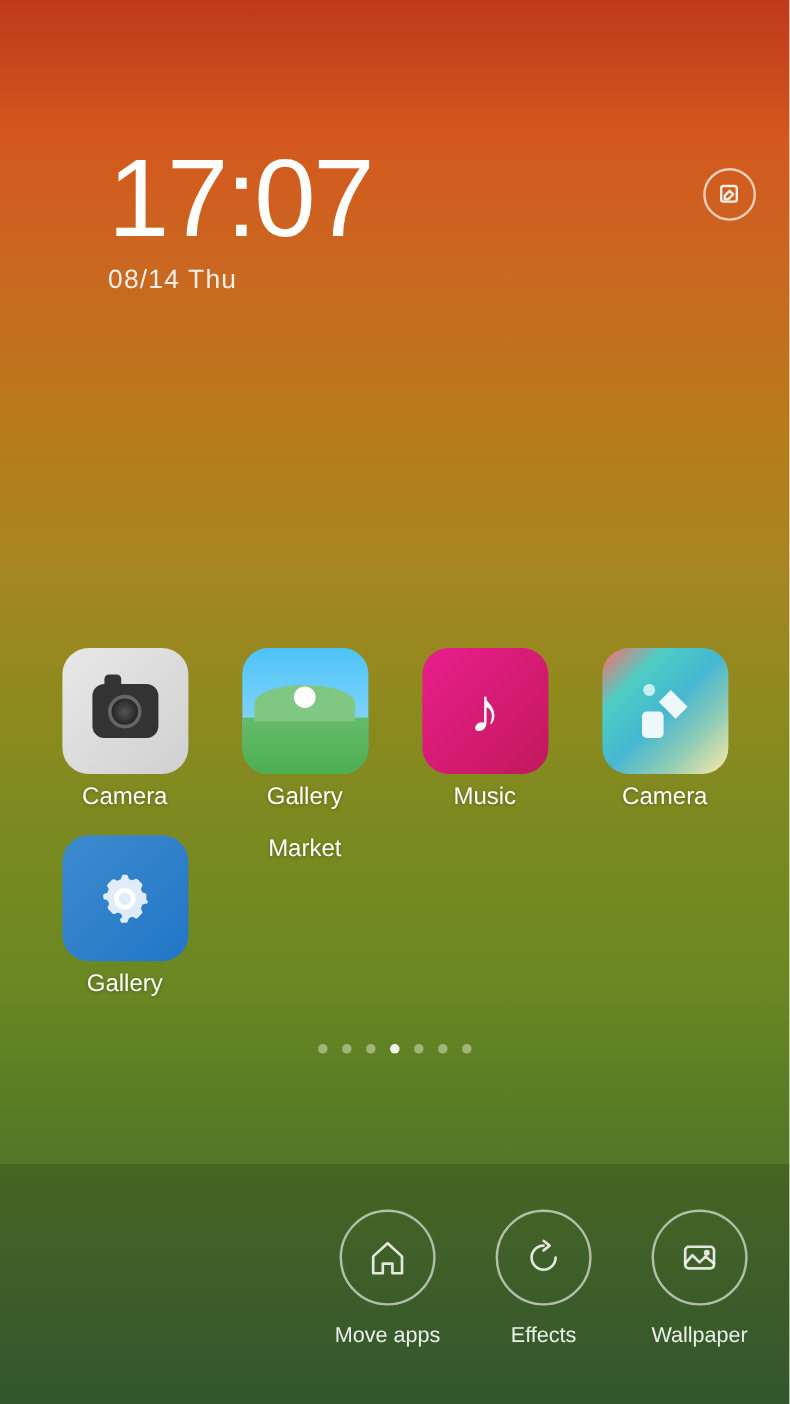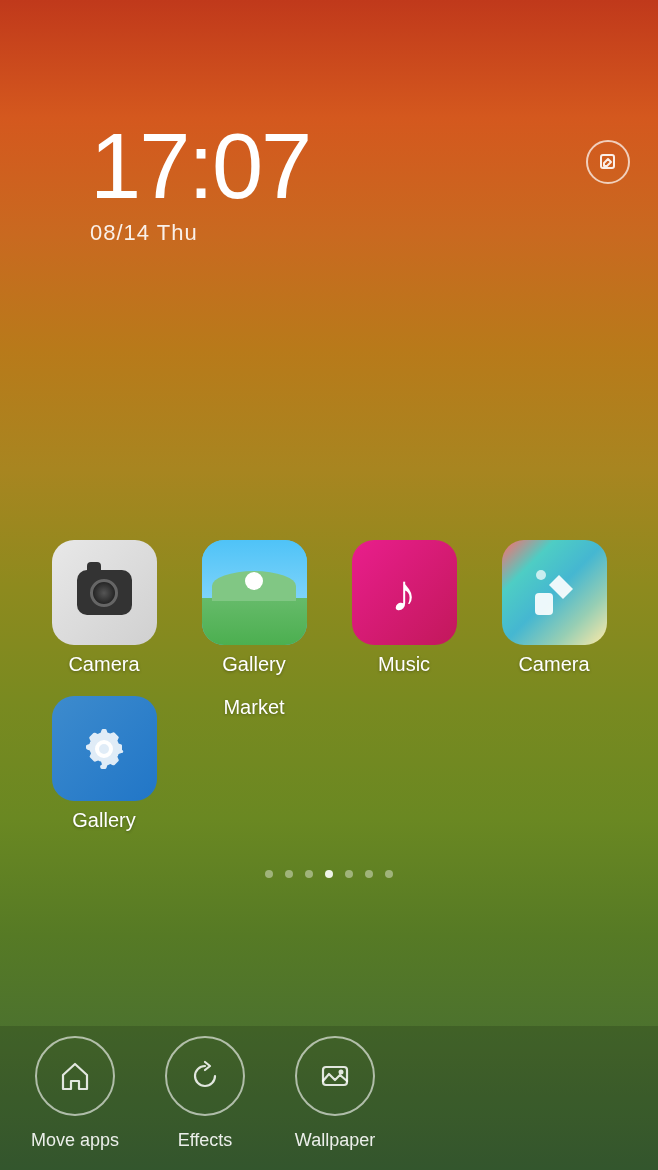--- a/index.html
+++ b/index.html
@@ -236,25 +236,25 @@
     .page-dot.active {
       background: rgba(255,255,255,0.9);
     }
 
     
     #bottom-bar {
       position: absolute;
       bottom: 0;
       left: 0;
       right: 0;
-      height: 144px;
+      height: 200px;
       background: rgba(0,0,0,0.15);
       display: flex;
       align-items: center;
-      justify-content: flex-start;
+      justify-content: flex-end;
       padding: 20px 10px 30px;
     }
 
     .bottom-action {
       display: flex;
       flex-direction: column;
       align-items: center;
       gap: 14px;
       cursor: pointer;
       min-width: 130px;

